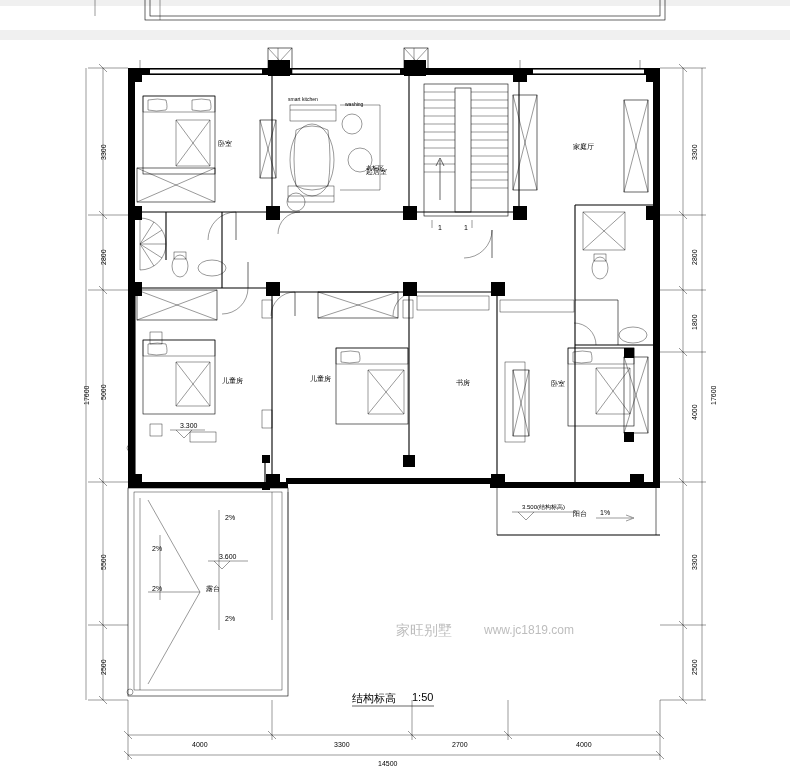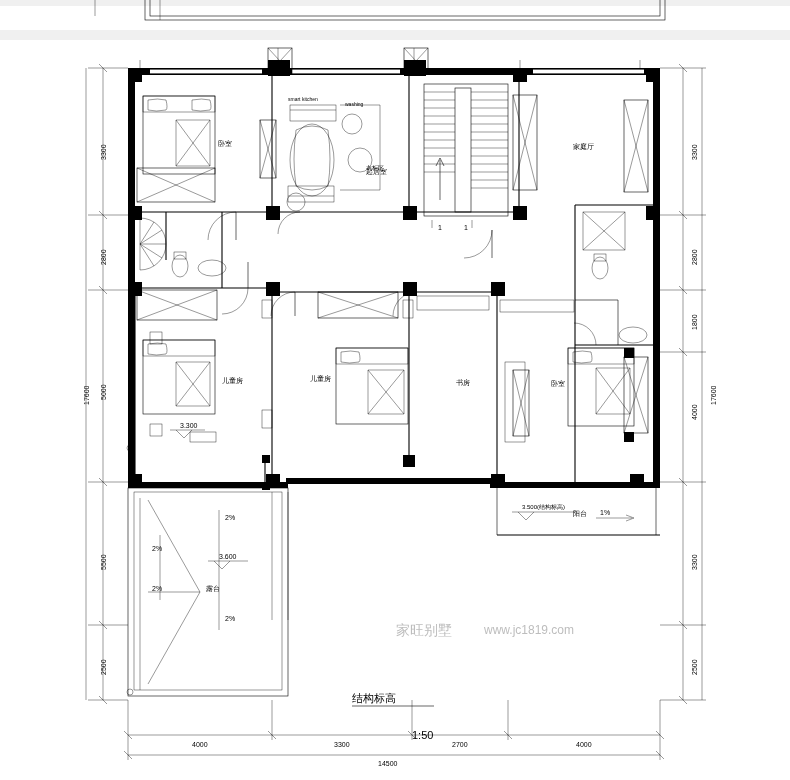--- a/index.html
+++ b/index.html
@@ -421,18 +421,18 @@
 
     <div class="vtxt" style="left:691px;top:160px;">3300</div>
     <div class="vtxt" style="left:691px;top:265px;">2800</div>
     <div class="vtxt" style="left:691px;top:330px;">1800</div>
     <div class="vtxt" style="left:691px;top:420px;">4000</div>
     <div class="vtxt" style="left:691px;top:570px;">3300</div>
     <div class="vtxt" style="left:691px;top:675px;">2500</div>
     <div class="vtxt" style="left:710px;top:405px;">17600</div>
 
     <div class="title" style="left:352px;top:691px;">结构标高</div>
-    <div class="title" style="left:412px;top:691px;margin-top:38px;">1:50</div>
+    <div class="title" style="left:412px;top:691px;">1:50</div>
 
     <div class="wm" style="left:396px;top:622px;font-size:14px;">家旺别墅</div>
     <div class="wm" style="left:484px;top:623px;font-size:12px;">www.jc1819.com</div>
   </div>
 </div>
 
 </body></html>

